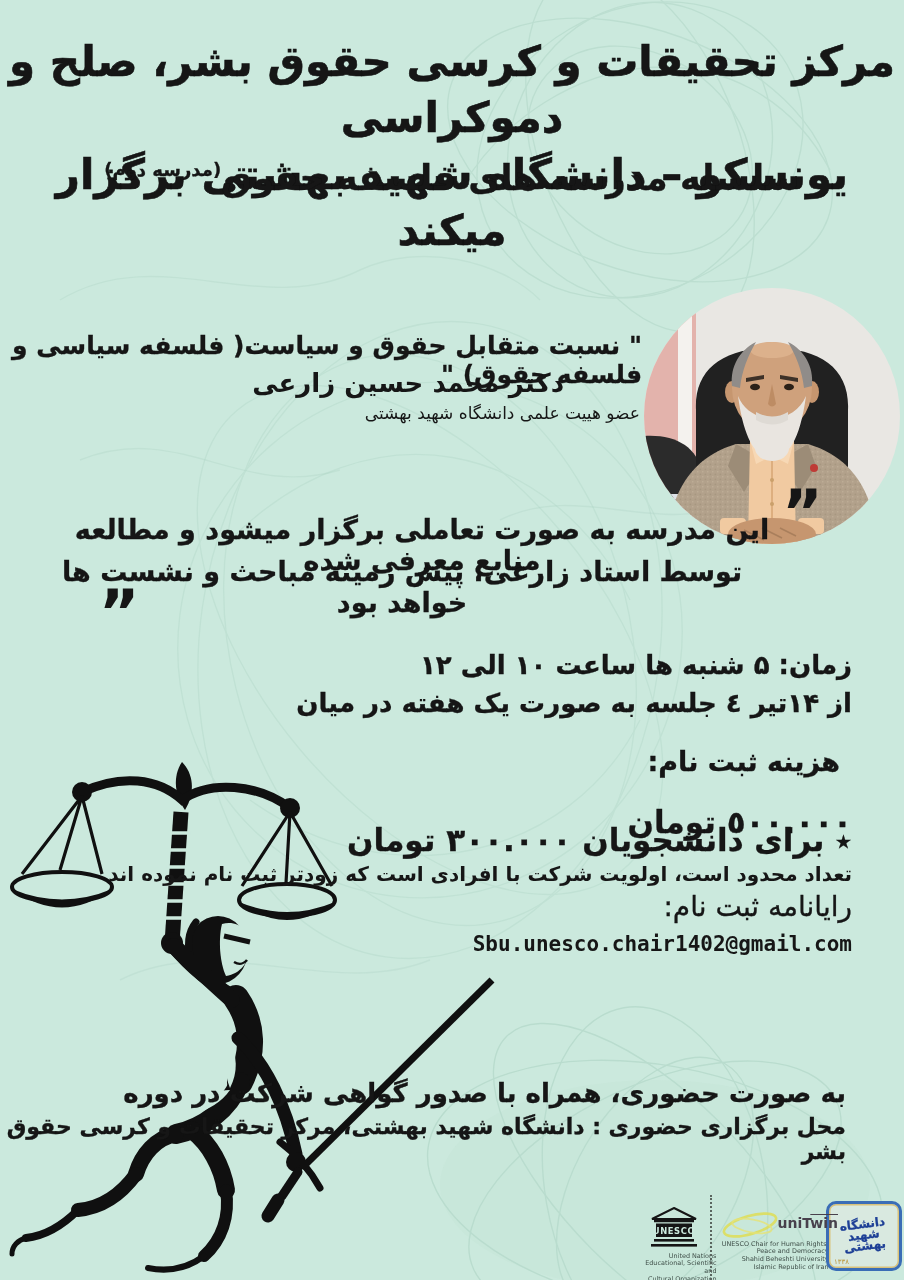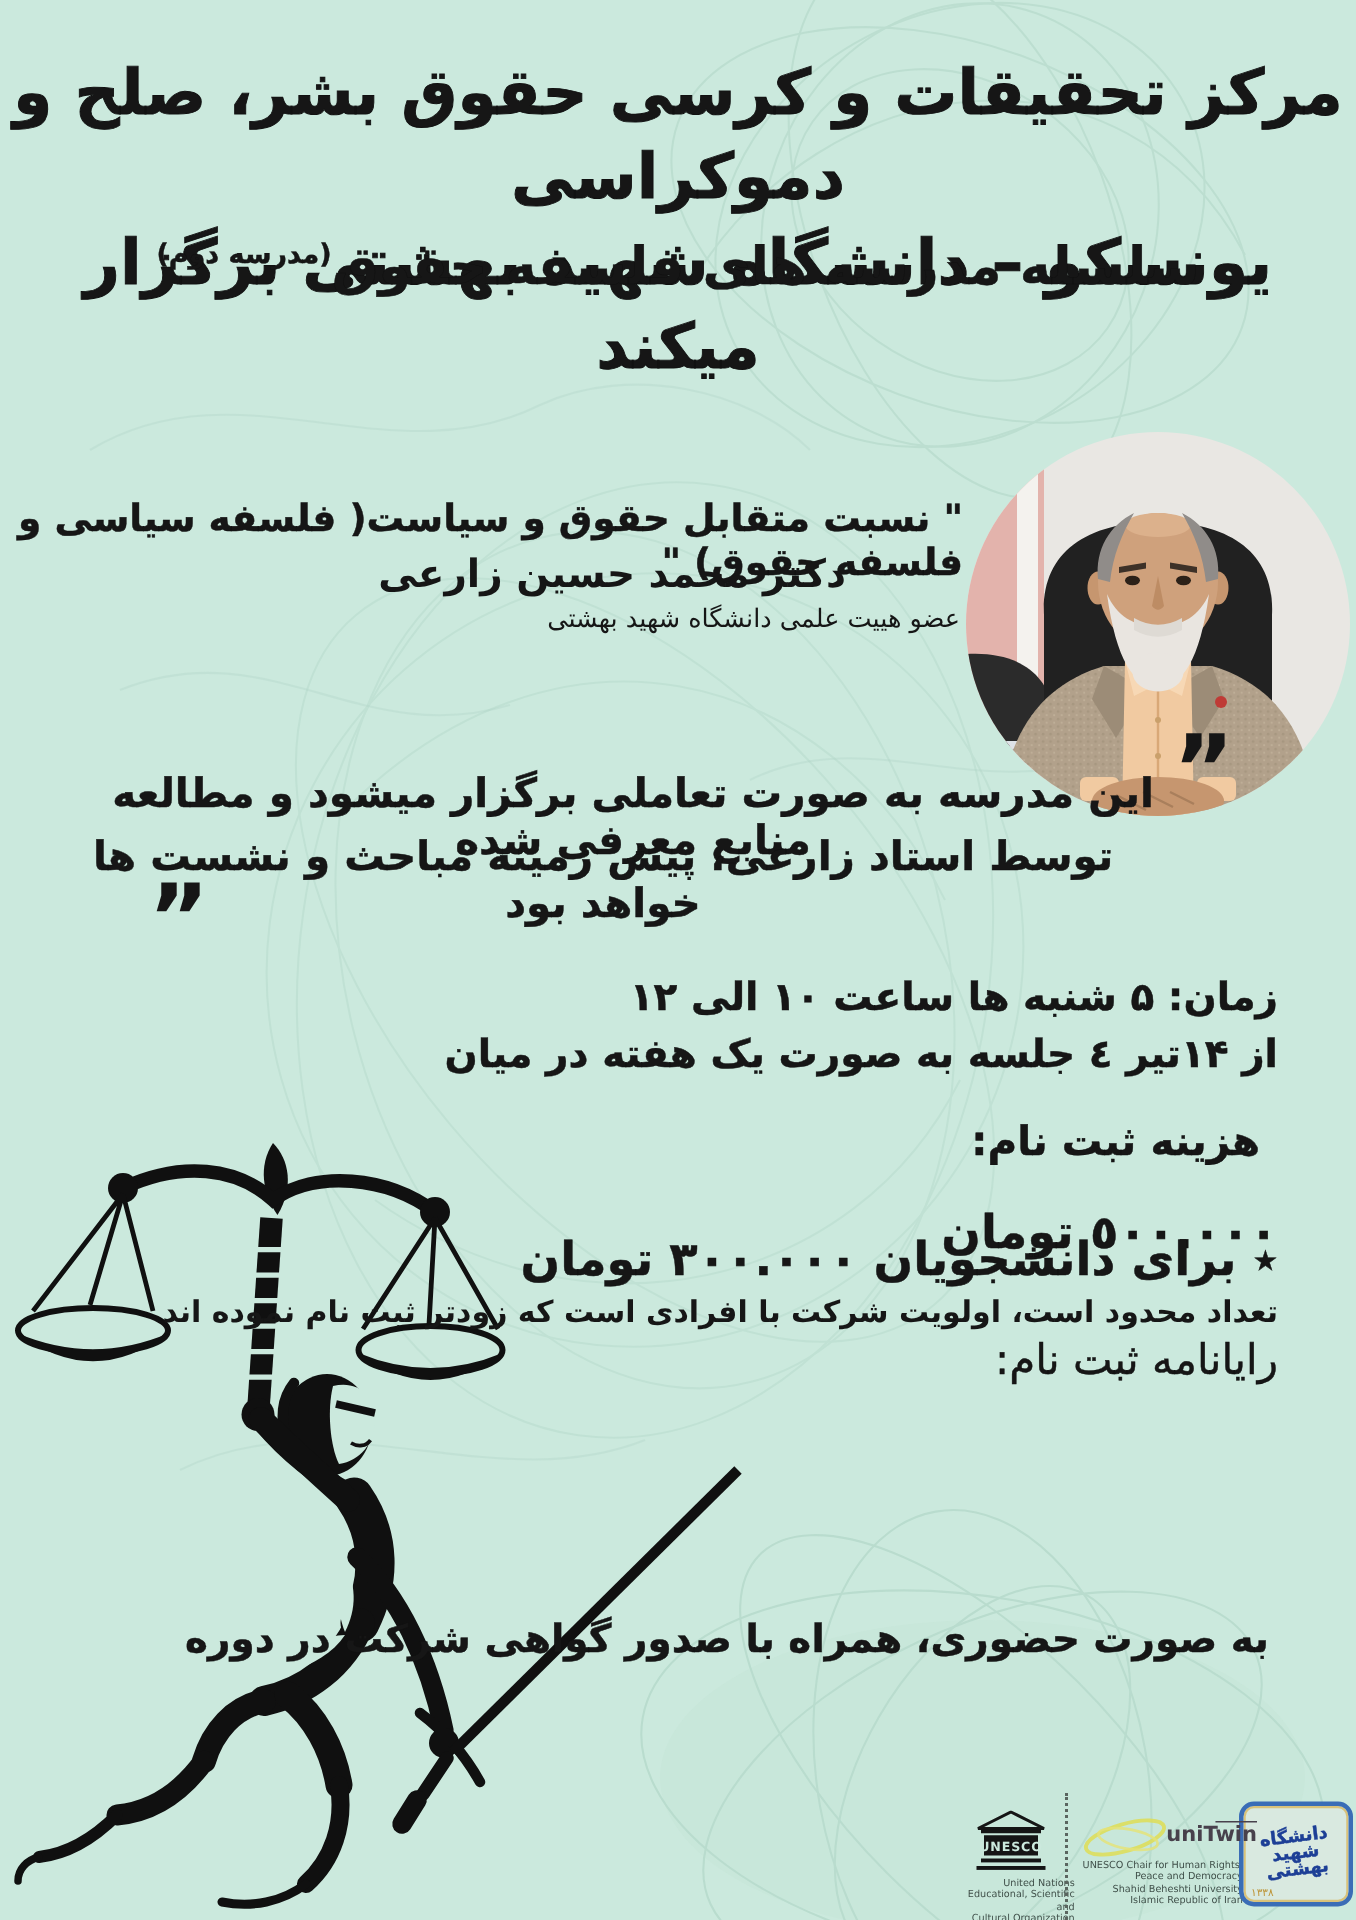--- a/index.html
+++ b/index.html
@@ -244,22 +244,24 @@
 
   <div class="sched1" dir="rtl">زمان: ۵ شنبه ها ساعت ۱۰ الی ۱۲</div>
   <div class="sched2" dir="rtl">از ۱۴تیر ٤  جلسه به صورت یک هفته در میان</div>
 
   <div class="fee-h" dir="rtl">هزینه ثبت نام:</div>
   <div class="fee-g" dir="rtl">٥٠٠.٠٠٠ تومان</div>
   <div class="fee-s" dir="rtl">٭ برای دانشجویان  ۳۰۰.۰۰۰ تومان</div>
   <div class="fee-n" dir="rtl">تعداد محدود است، اولویت شرکت با افرادی است که زودتر ثبت نام نموده اند</div>
 
   <div class="reg-h" dir="rtl">رایانامه ثبت نام:</div>
+  <div class="reg-e">Sbu.unesco.chair1402@gmail.com</div>
 
   <div class="foot1" dir="rtl">به صورت حضوری، همراه با صدور گواهی شرکت در دوره</div>
+  <div class="foot2" dir="rtl">محل برگزاری حضوری : دانشگاه شهید بهشتی، مرکز تحقیقات و کرسی حقوق بشر</div>
 
   <div class="logos" dir="ltr">
 
     <div class="unesco-block">
       <svg width="48" height="42" viewBox="0 0 48 42" aria-hidden="true">
         <path d="M24,1 L46,12 L2,12 Z" fill="none" stroke="#151515" stroke-width="2"></path>
         <path d="M4,14 H44" stroke="#151515" stroke-width="2.4"></path>
         <rect x="6" y="16.5" width="36" height="13.5" fill="#151515"></rect>
         <text x="24" y="27" text-anchor="middle" font-size="8.4" font-weight="bold" font-family="DejaVu Sans, sans-serif" fill="#cbe9dd" letter-spacing="0.6">UNESCO</text>
         <rect x="4" y="32" width="40" height="2.6" fill="#151515"></rect>

